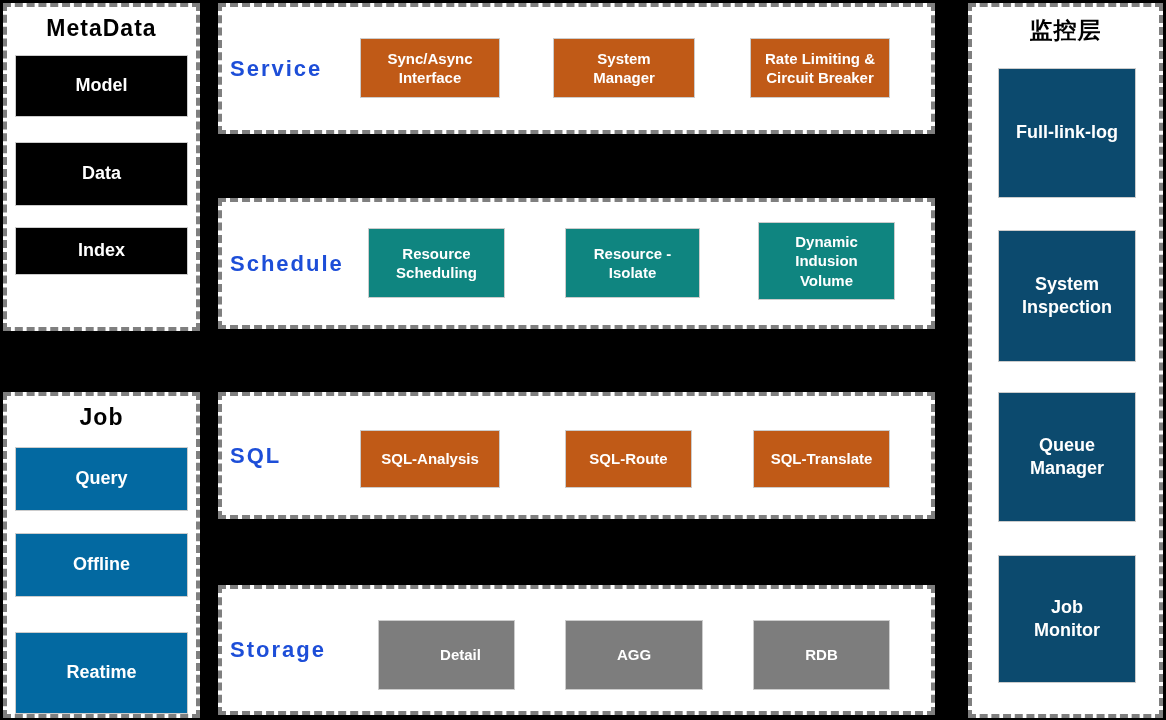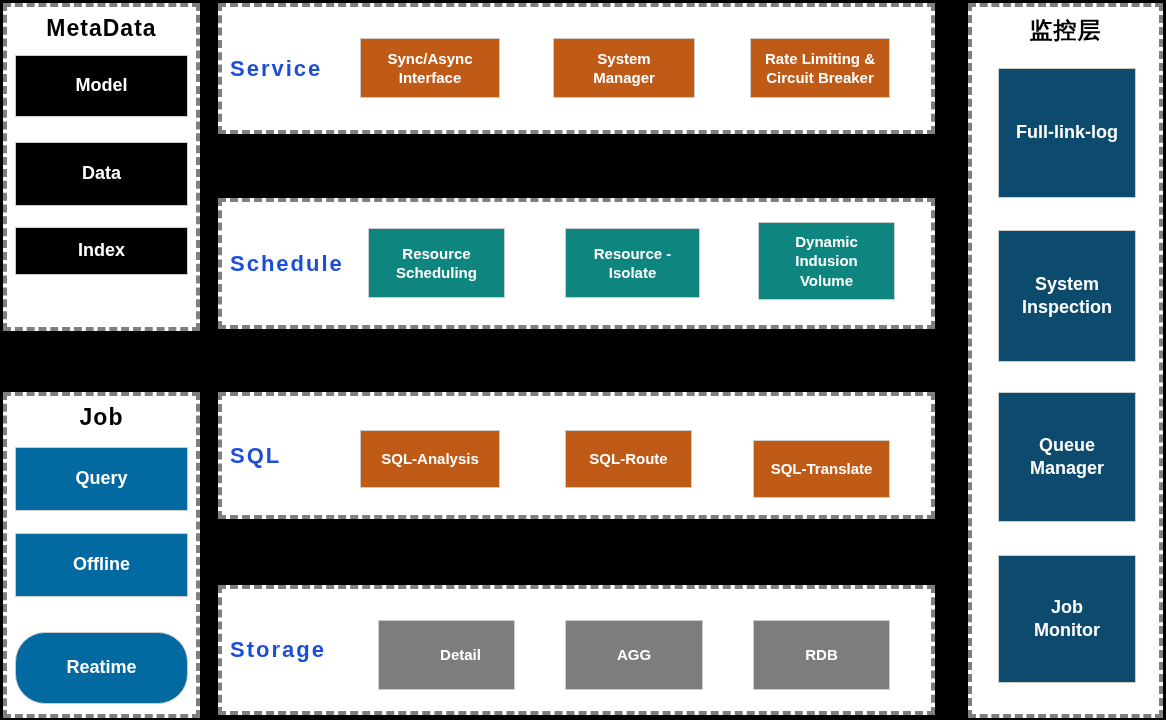--- a/index.html
+++ b/index.html
@@ -62,21 +62,21 @@
   <div class="panel-title">MetaData</div>
   <div class="node purple big" style="left:8px; right:8px; top:48px; height:62px;">Model</div>
   <div class="node purple big" style="left:8px; right:8px; top:135px; height:64px;">Data</div>
   <div class="node purple big" style="left:8px; right:8px; top:220px; height:48px;">Index</div>
 </section>
 
 <section class="panel" style="left:3px; top:392px; width:197px; height:326px;">
   <div class="panel-title">Job</div>
   <div class="node green big" style="left:8px; right:8px; top:51px; height:64px;">Query</div>
   <div class="node green big" style="left:8px; right:8px; top:137px; height:64px;">Offline</div>
-  <div class="node green big" style="left:8px; right:8px; top:236px; height:72px;border-radius:30px;">Reatime</div>
+  <div class="node green big" style="left:8px; right:8px; top:236px; height:82px;">Reatime</div>
 </section>
 
 <section class="panel" style="left:218px; top:3px; width:717px; height:131px;">
   <div class="row-label">Service</div>
   <div class="node orange small" style="left:138px; top:31px; width:140px; height:60px;">Sync/Async
 Interface</div>
   <div class="node orange small" style="left:331px; top:31px; width:142px; height:60px;">System
 Manager</div>
   <div class="node orange small" style="left:528px; top:31px; width:140px; height:60px;">Rate Limiting &amp;
 Circuit Breaker</div>
@@ -90,21 +90,21 @@
 Isolate</div>
   <div class="node teal small" style="left:536px; top:20px; width:137px; height:78px;">Dynamic
 Indusion
 Volume</div>
 </section>
 
 <section class="panel" style="left:218px; top:392px; width:717px; height:127px;">
   <div class="row-label">SQL</div>
   <div class="node orange small" style="left:138px; top:34px; width:140px; height:58px;">SQL-Analysis</div>
   <div class="node orange small" style="left:343px; top:34px; width:127px; height:58px;">SQL-Route</div>
-  <div class="node orange small" style="left:531px; top:34px; width:137px; height:58px;margin-top:10px;">SQL-Translate</div>
+  <div class="node orange small" style="left:531px; top:34px; width:137px; height:58px;">SQL-Translate</div>
 </section>
 
 <section class="panel" style="left:218px; top:585px; width:717px; height:130px;">
   <div class="row-label">Storage</div>
   <div class="node gray small" style="left:156px; top:31px; width:137px; height:70px;padding-left:28px;">Detail</div>
   <div class="node gray small" style="left:343px; top:31px; width:138px; height:70px;">AGG</div>
   <div class="node gray small" style="left:531px; top:31px; width:137px; height:70px;">RDB</div>
 </section>
 
 <section class="panel" style="left:968px; top:3px; width:195px; height:715px;">

